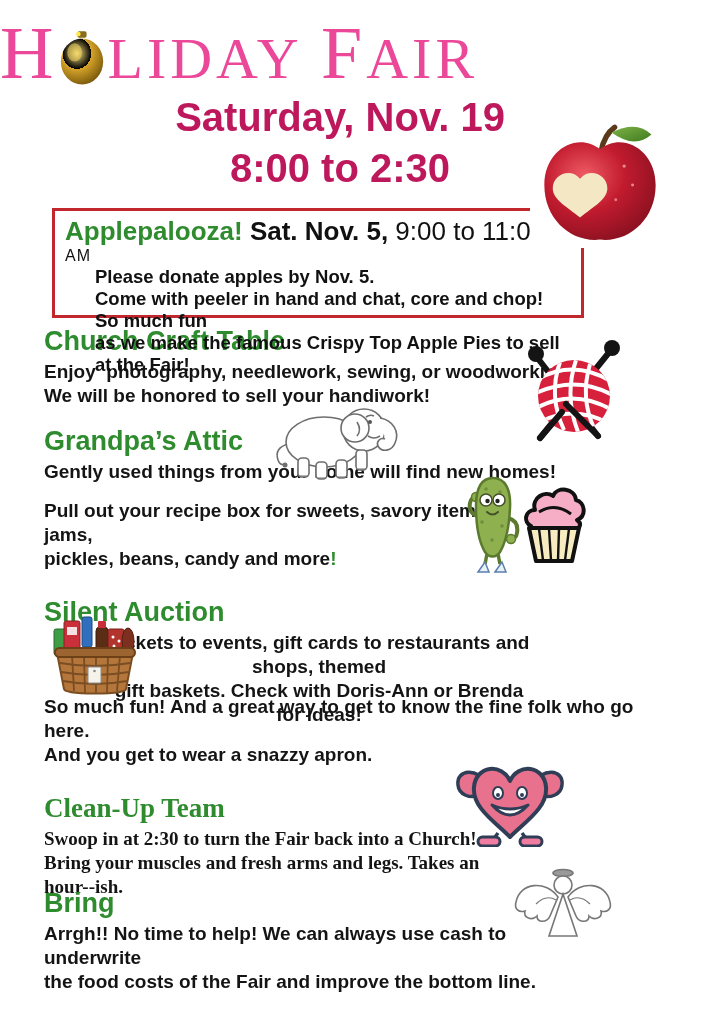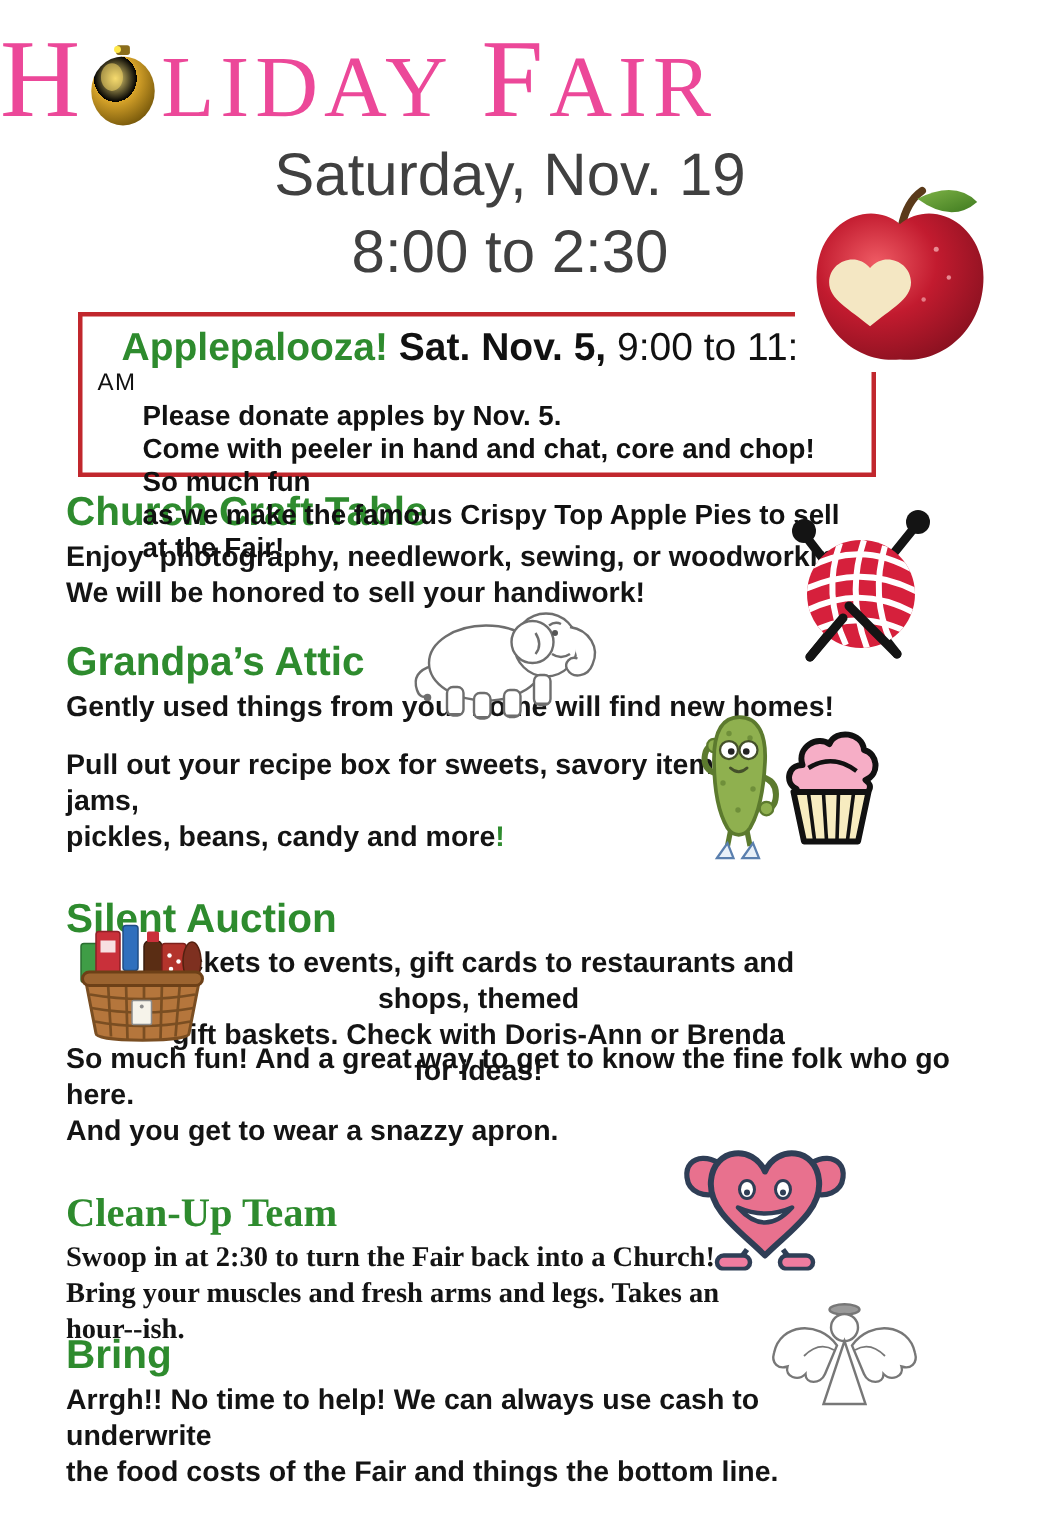--- a/index.html
+++ b/index.html
@@ -5,25 +5,25 @@
   html,body{margin:0;padding:0;background:#fff;}
   #page{position:relative;width:701px;height:1024px;background:#ffffff;overflow:hidden;
         font-family:"Liberation Sans",sans-serif;color:#111;}
   
   #masthead{position:absolute;left:0;top:16px;width:701px;text-align:left;
             font-family:"Liberation Serif",serif;color:#ec4899;letter-spacing:4px;line-height:1;}
   .t-big{font-size:74px;}
   .t-small{font-size:58px;}
   #ornament{display:inline-block;vertical-align:baseline;transform:translateY(8px);margin:0 2px;}
   #dates{position:absolute;left:0;top:92px;width:680px;text-align:center;
-         color:#404040;font-weight:normal;font-size:40px;line-height:51px;}
+         color:#be185d;font-weight:bold;font-size:40px;line-height:51px;}
   
   #applebox{position:absolute;left:52px;top:208px;width:532px;height:110px;box-sizing:border-box;
             border:3px solid #C1272D;background:#fff;padding:5px 10px;z-index:1;}
-  .ap-title{color:#2E8B2E;font-weight:bold;font-size:26px;margin-left:16px;}
+  .ap-title{color:#2E8B2E;font-weight:bold;font-size:26px;}
   .ap-bold{color:#111;font-weight:bold;font-size:26px;}
   .ap-time{color:#111;font-weight:normal;font-size:26px;}
   .ap-ampm{color:#111;font-weight:normal;font-size:16px;letter-spacing:1px;}
   .ap-body{font-size:18.5px;line-height:22px;font-weight:600;margin-top:1px;margin-left:30px;}
   .prewrap{white-space:pre-wrap;}
   
   #apple-wrap{position:absolute;left:530px;top:122px;width:140px;height:126px;background:#fff;z-index:2;}
   
   .section{position:absolute;left:44px;width:600px;}
   .sec-h{color:#2E8B2E;font-weight:bold;font-size:27px;line-height:30px;margin-bottom:4px;}
@@ -262,21 +262,21 @@
       <ellipse cx="72" cy="38" rx="5" ry="6" fill="#fff" stroke="#2F3E56" stroke-width="2"></ellipse>
       <circle cx="48" cy="40" r="2" fill="#2F3E56"></circle>
         <circle cx="72" cy="40" r="2" fill="#2F3E56"></circle>
       <path d="M42,50 Q60,70 78,50 Q60,58 42,50 Z" fill="#ffffff" stroke="#2F3E56" stroke-width="3" stroke-linejoin="round"></path>
     </svg>
   </div>
 
   <div class="section" id="sec-angels">
     <div class="sec-h">Bring</div>
     <div class="sec-b prewrap">Arrgh!! No time to help! We can always use cash to underwrite
-the food costs of the Fair and things the bottom line.</div>
+the food costs of the Fair and improve the bottom line.</div>
   </div>
   <div class="float-icon" id="icon-angel">
     <svg width="114" height="74" viewBox="0 0 114 74" fill="none" stroke="#777" stroke-width="1.6">
       <ellipse cx="57" cy="7" rx="10" ry="3.5" fill="#9a9a9a"></ellipse>
       <circle cx="57" cy="19" r="9" fill="#fff"></circle>
       <path d="M52,31 C40,14 14,16 10,36 C8,43 13,47 19,45 C17,52 26,55 31,50 C31,57 41,57 44,50 Z" fill="#fff"></path>
       <path d="M62,31 C74,14 100,16 104,36 C106,43 101,47 95,45 C97,52 88,55 83,50 C83,57 73,57 70,50 Z" fill="#fff"></path>
       <path d="M30,38 Q40,28 50,34" stroke-width="1.2"></path>
       <path d="M84,38 Q74,28 64,34" stroke-width="1.2"></path>
       <path d="M57,28 L43,70 L71,70 Z" fill="#fff"></path>

